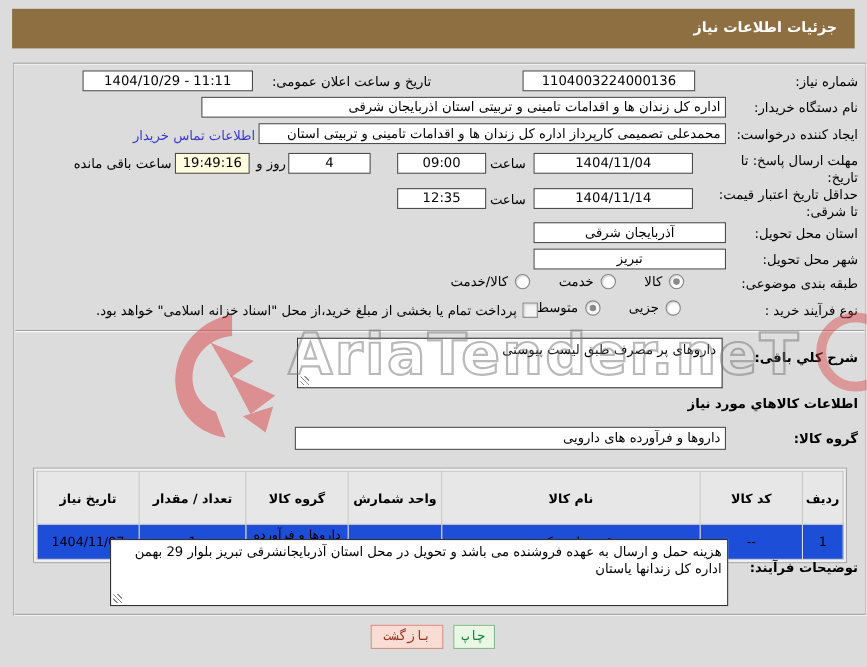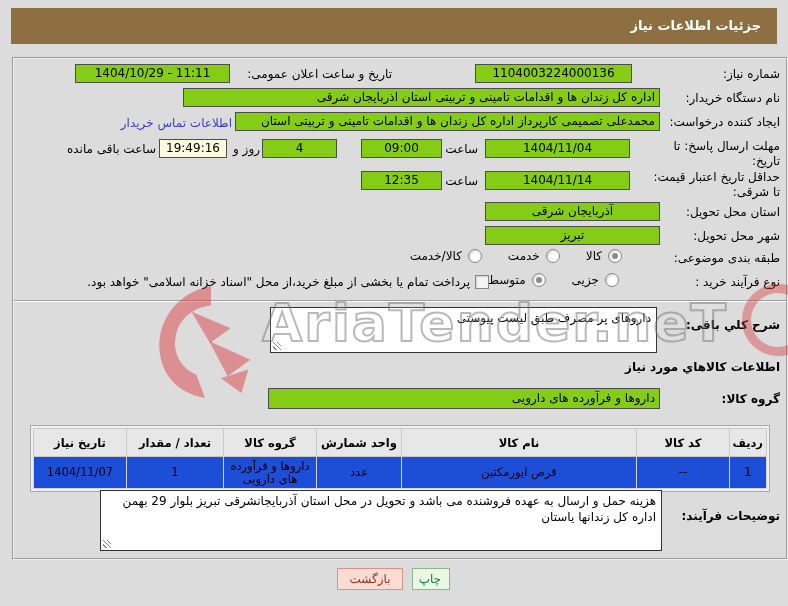--- a/index.html
+++ b/index.html
@@ -8,21 +8,21 @@
 
   
   .titlebar{position:absolute;top:8px;left:11px;right:11px;height:36px;background:#8d6f42;
     color:#fff;font-weight:bold;font-size:13px;line-height:36px;padding-right:16px;box-sizing:border-box;}
 
   
   .panel{position:absolute;top:57px;left:12px;width:776px;height:503px;box-sizing:border-box;
     border:2px groove #f0f0f0;background:#dcdcdc;}
   .lbl{position:absolute;right:6px;width:132px;text-align:right;line-height:15px;}
   .lbl.bold{font-weight:bold;}
-  .ibox{position:absolute;height:17px;background:#84cc16;border:1px solid #4d4d4d;
+  .ibox{position:absolute;height:17px;background:#ffffff;border:1px solid #4d4d4d;
     line-height:17px;overflow:hidden;white-space:nowrap;}
   .center{text-align:center;}
   .rtl-fill{text-align:right;padding:0 4px;}
   .ltr{direction:ltr;}
   .freetext{position:absolute;white-space:nowrap;}
   .link{position:absolute;color:#3a3acb;cursor:pointer;white-space:nowrap;}
   .cream{background:#fffbdf;}
 
   .radio{display:inline-block;width:12px;height:12px;border:1px solid #858585;border-radius:50%;
     background:#fdfdfd;box-shadow:inset 1px 1px 2px rgba(0,0,0,.18);vertical-align:-2px;position:relative;}
@@ -38,26 +38,26 @@
 
   .tarea{position:absolute;background:#fff;border:1px solid #333;overflow:hidden;
     padding:2px 5px;box-sizing:border-box;text-align:right;line-height:16px;}
   .rhandle{position:absolute;left:2px;bottom:2px;width:8px;height:8px;
     background:repeating-linear-gradient(45deg,transparent 0 2px,#8a8a8a 2px 3px);cursor:sw-resize;}
 
   
   .tblwrap{position:absolute;top:366px;right:16px;width:740px;background:#f0f0f0;
     border:1px solid #a8a8a8;padding:2px;box-sizing:border-box;}
   table{width:100%;border-collapse:collapse;table-layout:fixed;font-size:11.5px;}
-  th{background:#e7e7e7;font-weight:bold;border:1px solid #c9c9c9;height:25px;padding:1px 3px;}
+  th{background:#e7e7e7;font-weight:bold;border:1px solid #c9c9c9;height:25px;padding:11px 3px;}
   td{background:#1d4ed8;border:1px solid #d6d6d6;height:29px;text-align:center;padding:1px 3px;line-height:13px;}
   .c0{width:30px}.c1{width:86px}.c2{width:228px}.c3{width:78px}.c4{width:86px}.c5{width:90px}
 
   
-  .btn{position:absolute;top:568px;height:22px;font-family:Liberation Sans, sans-serif;
+  .btn{position:absolute;top:568px;height:22px;font-family:Liberation Mono, monospace;
     font-size:12px;line-height:18px;cursor:pointer;box-sizing:border-box;padding:0 8px;}
   .btn-print{left:412px;width:38px;background:#e9f7e5;border:1px solid #8cb98c;color:#15803d;}
   .btn-back{left:337px;width:66px;background:#f9dcd4;border:1px solid #d89383;color:#993322;}
 
   
   .watermark{position:absolute;inset:0;pointer-events:none;z-index:40;}
   .wm-text{position:absolute;left:262px;top:293px;direction:ltr;font-weight:bold;font-size:52px;
     letter-spacing:2px;color:rgba(255,255,255,0.10);
     -webkit-text-stroke:2px rgba(115,115,115,0.50);white-space:nowrap;}
   .wm-logo{position:absolute;left:150px;top:280px;}

